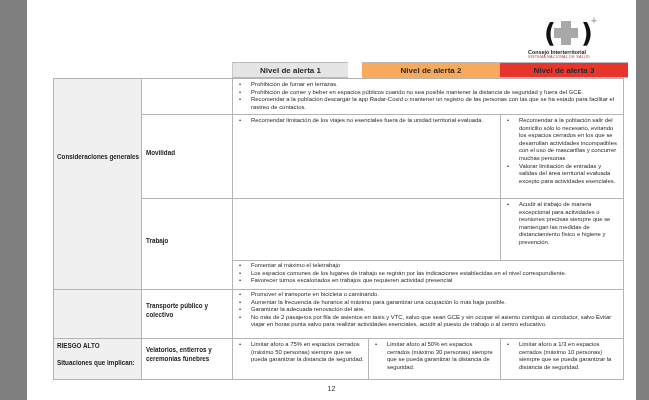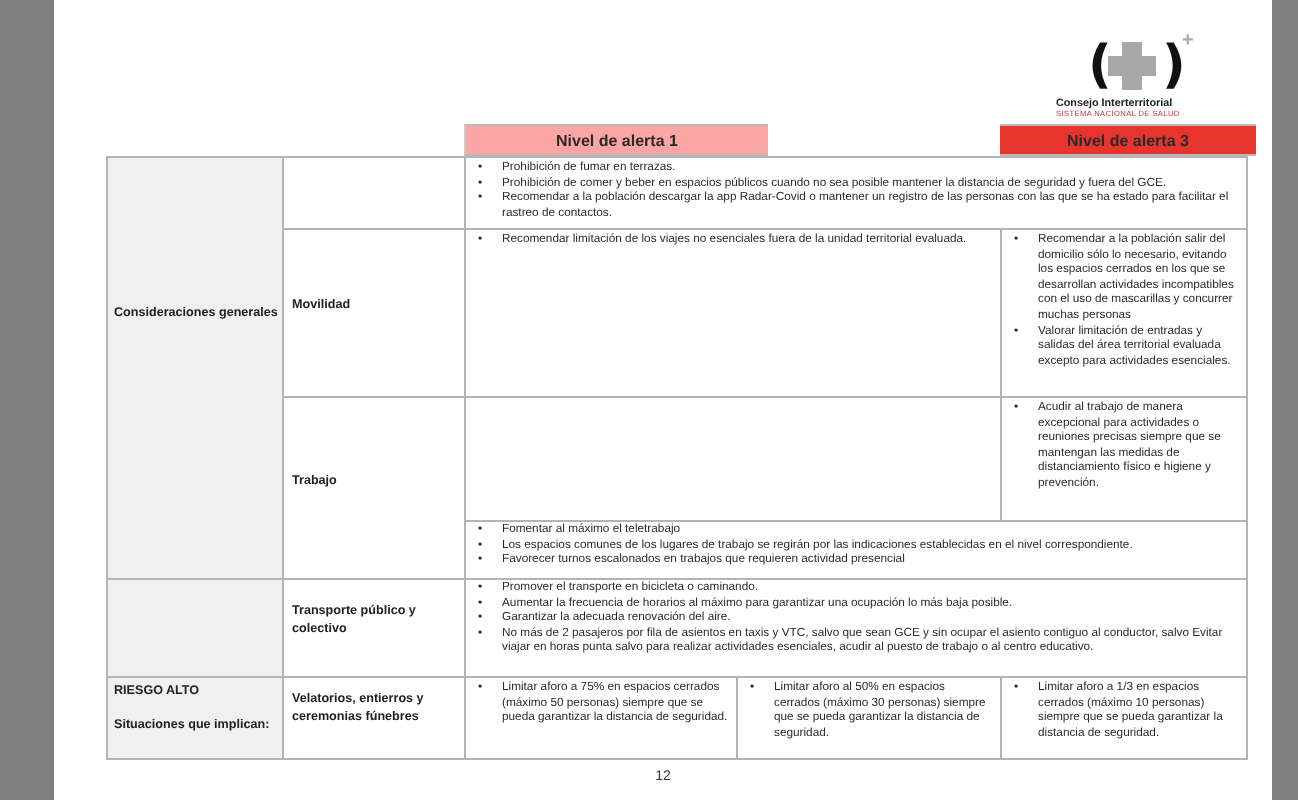--- a/index.html
+++ b/index.html
@@ -12,21 +12,21 @@
 
   .logo { position: absolute; left: 501px; top: 19px; width: 90px; height: 42px; }
   .logo .paren { position: absolute; top: 0; font-size: 26px; font-weight: bold; color: #111; line-height: 28px; font-family: "DejaVu Sans", sans-serif; }
   .logo .cross-v { position: absolute; left: 33px; top: 2px; width: 10px; height: 24px; background: #a8a8a8; }
   .logo .cross-h { position: absolute; left: 26px; top: 9px; width: 24px; height: 10px; background: #a8a8a8; }
   .logo .plus { position: absolute; left: 63px; top: -4px; font-size: 10px; color: #aaa; font-weight: bold; }
   .logo .name1 { position: absolute; left: 0; top: 30px; width: 90px; text-align: left; font-size: 5.4px; font-weight: bold; color: #222; white-space: nowrap; }
   .logo .name2 { position: absolute; left: 0; top: 36px; font-size: 3.8px; color: #c33; white-space: nowrap; letter-spacing: 0.2px; }
 
   .hdr { position: absolute; top: 62px; height: 16px; font-size: 8px; font-weight: bold; display: flex; align-items: center; justify-content: center; border-top: 1px solid #b9b9b9; border-bottom: 1px solid #b9b9b9; color: #2a2a2a; }
-  .hdr1 { left: 205px; width: 152px; background: #fca5a5; border-left: 1px solid #c9c9c9; }
+  .hdr1 { left: 205px; width: 116px; background: #e5e5e5; border-left: 1px solid #c9c9c9; }
   .hdr2 { left: 335px; width: 138px; background: #f7a95c; }
   .hdr3 { left: 473px; width: 128px; background: #e7352e; }
 
   .cell { position: absolute; border: 1px solid #b4b4b4; font-size: 5.9px; line-height: 7.6px; color: #2b2b2b; }
   .gray { background: #f0f0f0; }
   .lbl { font-weight: bold; font-size: 6.3px; color: #222; }
 
   ul.bl { list-style: none; padding: 2px 4px 2px 4px; }
   ul.bl li { position: relative; padding-left: 14px; }
   ul.bl li::before { content: "\2022"; position: absolute; left: 2px; top: 0; font-size: 6px; }
@@ -45,20 +45,21 @@
     <span class="paren" style="left:16px;">(</span>
     <div class="cross-v"></div>
     <div class="cross-h"></div>
     <span class="paren" style="left:53px;">)</span>
     <span class="plus">+</span>
     <div class="name1">Consejo Interterritorial</div>
     <div class="name2">SISTEMA NACIONAL DE SALUD</div>
   </div>
 
   <div class="hdr hdr1">Nivel de alerta 1</div>
+  <div class="hdr hdr2">Nivel de alerta 2</div>
   <div class="hdr hdr3">Nivel de alerta 3</div>
 
   <div class="cell gray" style="left:26px; top:78px; width:89px; height:212px;">
     <div class="lbl" style="position:absolute; left:3px; top:74px;">Consideraciones generales</div>
   </div>
 
   <div class="cell" style="left:114px; top:78px; width:92px; height:37px;"></div>
 
   <div class="cell" style="left:205px; top:78px; width:392px; height:37px;">
     <ul class="bl">

